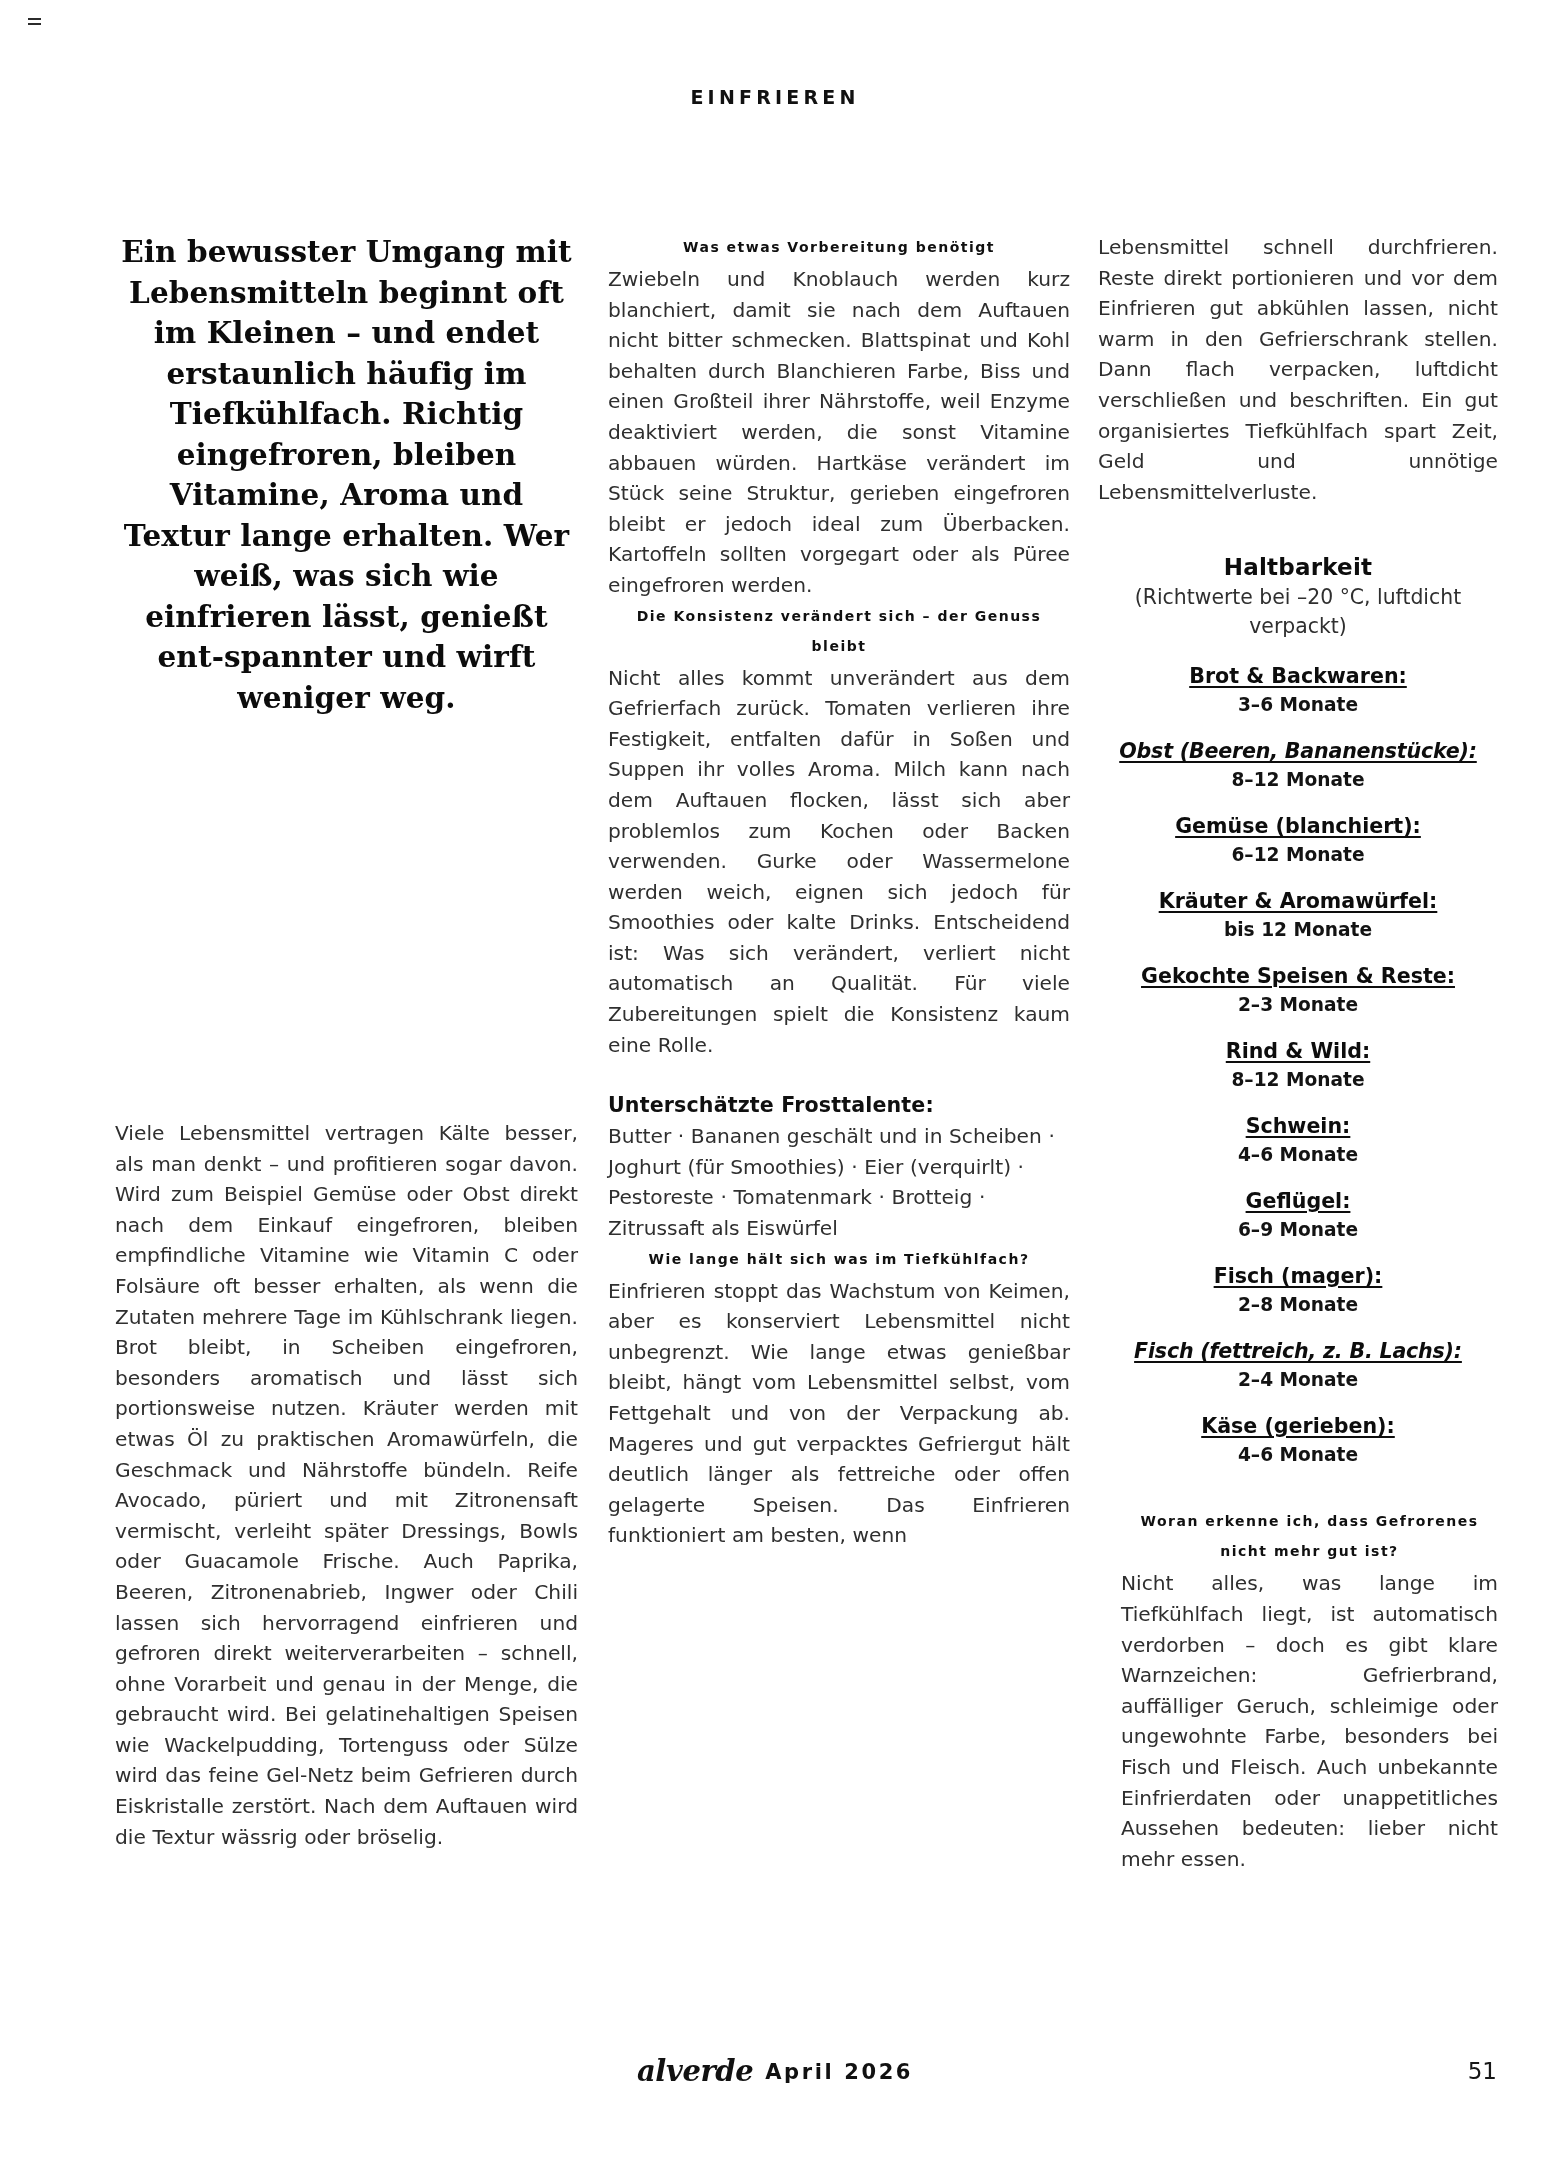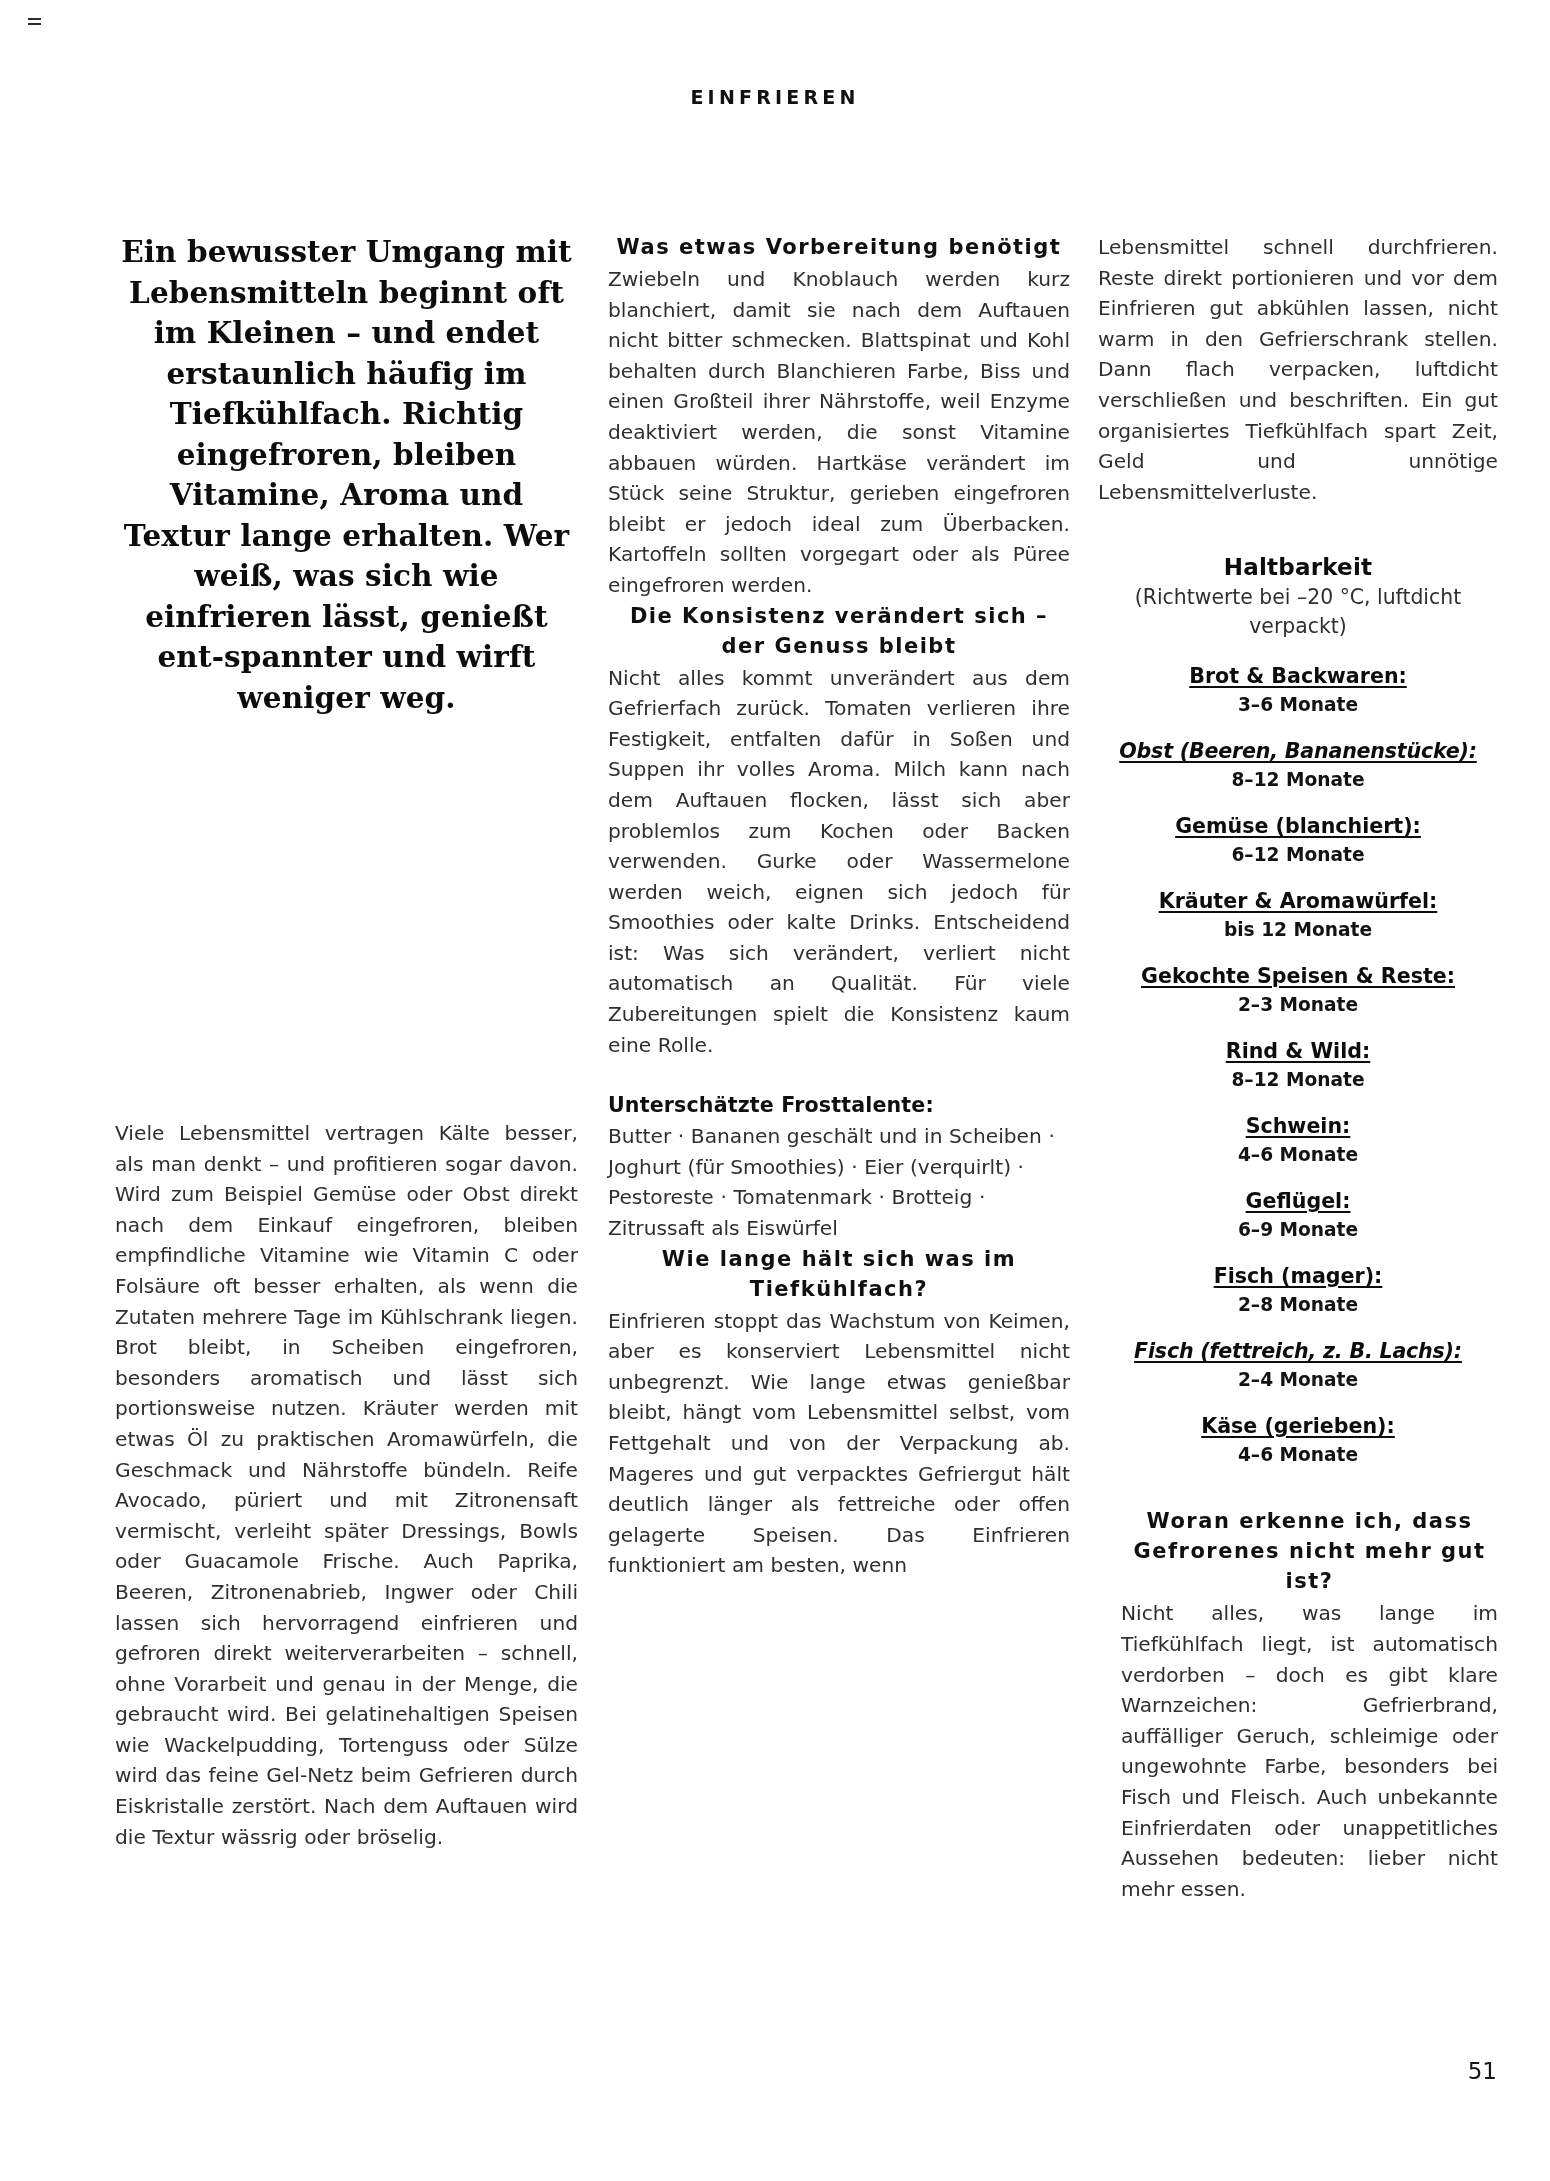--- a/index.html
+++ b/index.html
@@ -94,21 +94,21 @@
   .col-1 .lower-block {
     position: absolute;
     top: 886px;
     left: 0;
     width: 463px;
   }
 
   
   h2.sec-head {
     margin: 0 0 2px 0;
-    font-size: 21px;
+    font-size: 14px;
     font-weight: 700;
     line-height: 30px;
     text-align: center;
     letter-spacing: 1.5px;
     color: #101010;
   }
   h3.sub-head {
     margin: 0 0 1px 0;
     font-size: 20.6px;
     font-weight: 700;
@@ -300,16 +300,19 @@
     </div>
 
     <div class="final-block">
       <h2 class="sec-head final">Woran erkenne ich, dass Gefrorenes nicht mehr gut ist?</h2>
       <div class="body-text">Nicht alles, was lange im Tiefkühlfach liegt, ist automatisch verdorben – doch es gibt klare Warnzeichen: Gefrierbrand, auffälliger Geruch, schleimige oder ungewohnte Farbe, besonders bei Fisch und Fleisch. Auch unbekannte Einfrierdaten oder unappetitliches Aussehen bedeuten: lieber nicht mehr essen.</div>
     </div>
 
   </div>
 
   <div class="footer">
+    <div class="footer-center">
+      <span class="brand">alverde</span><span class="issue">April 2026</span>
+    </div>
     <div class="folio">51</div>
   </div>
 
 </div>
 
 </body></html>

